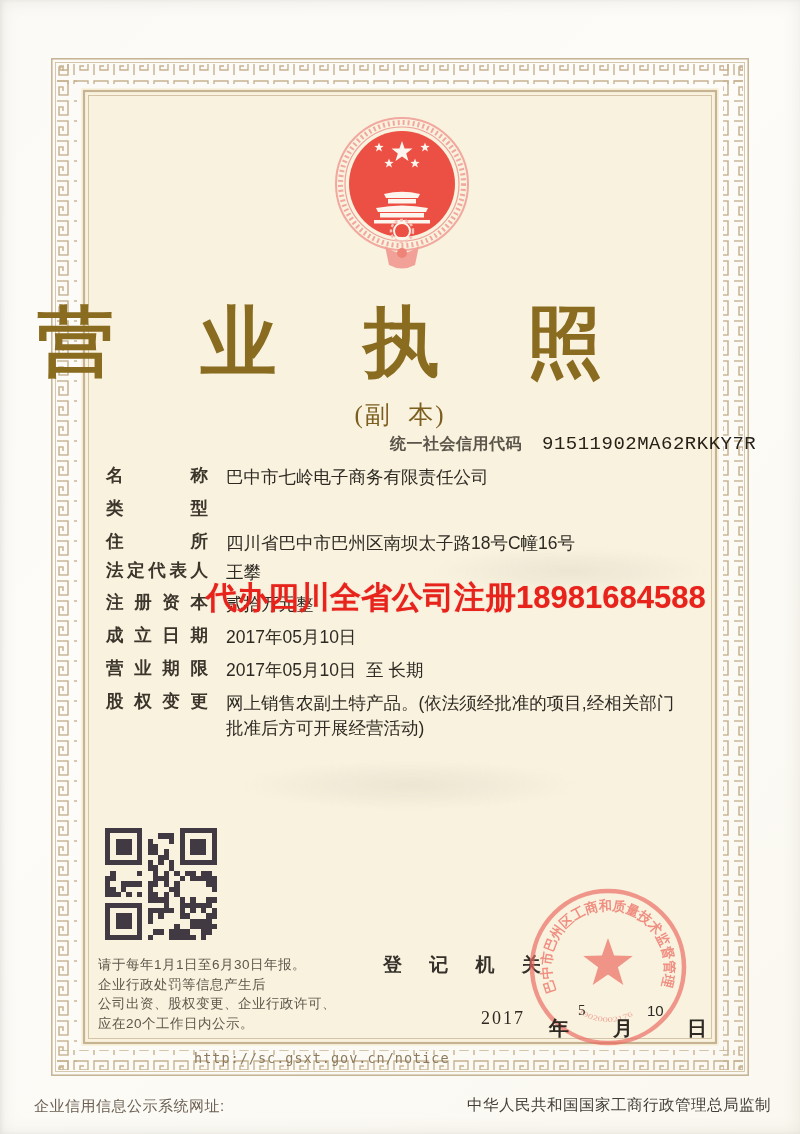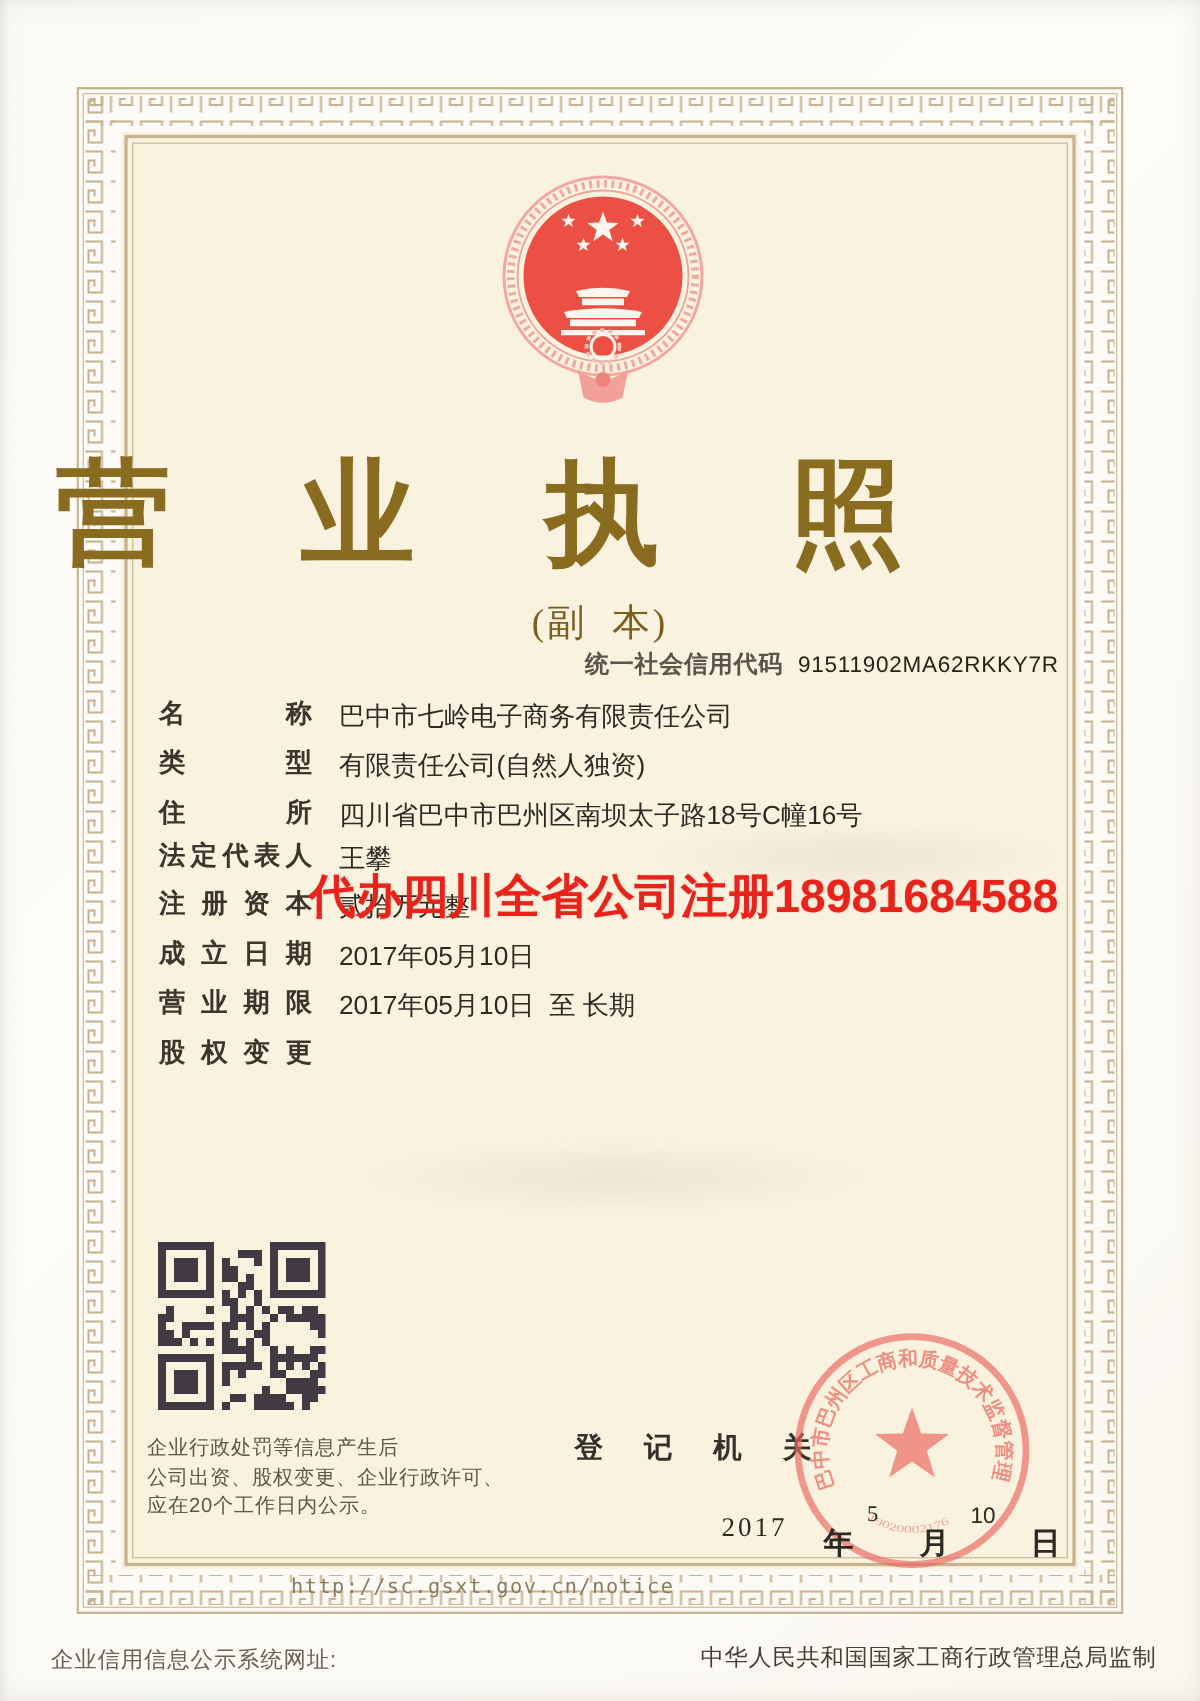--- a/index.html
+++ b/index.html
@@ -30,21 +30,21 @@
     font-size:76px; font-weight:bold; letter-spacing:34px; text-indent:34px;
     font-family:"Liberation Serif", serif;
   }
   .subtitle {
     position:absolute; left:0; top:398px; width:800px; text-align:center;
     color:#7c5e1e; font-size:25px; font-weight:normal; letter-spacing:2px;
     font-family:"Liberation Serif", serif; white-space:pre;
   }
   .credit-row { position:absolute; left:390px; top:433px; white-space:nowrap; }
   .credit-label { font-size:16px; color:#5a544a; font-weight:600; letter-spacing:.5px; }
-  .credit-code { font-size:15px; color:#272118; font-family:Liberation Sans, sans-serif; margin-left:10px; letter-spacing:.5px; }
+  .credit-code { font-size:19px; color:#272118; font-family:Liberation Mono, monospace; margin-left:20px; letter-spacing:.5px; }
 
   
   .fields { position:absolute; left:106px; top:463px; width:580px; }
   .frow { position:absolute; left:0; display:flex; align-items:flex-start; }
   .flabel {
     width:102px; min-width:102px; font-size:17.5px; font-weight:700; color:#3b352b;
     text-align:justify; text-align-last:justify; line-height:1.25;
   }
   .fvalue {
     margin-left:18px; font-size:17.5px; color:#2e2a23; line-height:1.45;
@@ -160,21 +160,20 @@
     <span class="credit-label">统一社会信用代码</span><span class="credit-code">91511902MA62RKKY7R</span>
   </div>
 
   <div class="fields">
     <div class="frow r0">
       <span class="flabel">名称</span>
       <span class="fvalue">巴中市七岭电子商务有限责任公司</span>
     </div>
     <div class="frow r1">
       <span class="flabel">类型</span>
-      <span class="fvalue">有限责任公司(自然人独资)</span>
     </div>
     <div class="frow r2">
       <span class="flabel">住所</span>
       <span class="fvalue">四川省巴中市巴州区南坝太子路18号C幢16号</span>
     </div>
     <div class="frow r3">
       <span class="flabel">法定代表人</span>
       <span class="fvalue">王攀</span>
     </div>
     <div class="frow r4">
@@ -184,20 +183,21 @@
     <div class="frow r5">
       <span class="flabel">成立日期</span>
       <span class="fvalue">2017年05月10日</span>
     </div>
     <div class="frow r6">
       <span class="flabel">营业期限</span>
       <span class="fvalue">2017年05月10日  至 长期</span>
     </div>
     <div class="frow r7">
       <span class="flabel">股权变更</span>
+      <span class="fvalue">网上销售农副土特产品。(依法须经批准的项目,经相关部门批准后方可开展经营活动)</span>
     </div>
   </div>
 
   <div class="ghost ghost1"></div>
   <div class="ghost ghost2"></div>
 
   <div class="watermark">代办四川全省公司注册18981684588</div>
 
   <svg class="qr" viewBox="0 0 21 21" shape-rendering="crispEdges">
       <rect x="0" y="0" width="1" height="1" fill="#423a43"></rect>
@@ -416,20 +416,21 @@
       <rect x="8" y="20" width="1" height="1" fill="#423a43"></rect>
       <rect x="12" y="20" width="1" height="1" fill="#423a43"></rect>
       <rect x="13" y="20" width="1" height="1" fill="#423a43"></rect>
       <rect x="14" y="20" width="1" height="1" fill="#423a43"></rect>
       <rect x="15" y="20" width="1" height="1" fill="#423a43"></rect>
       <rect x="16" y="20" width="1" height="1" fill="#423a43"></rect>
       <rect x="18" y="20" width="1" height="1" fill="#423a43"></rect>
     </svg>
 
   <div class="notice">
+    <div>请于每年1月1日至6月30日年报。</div>
     <div>企业行政处罚等信息产生后</div>
     <div>公司出资、股权变更、企业行政许可、</div>
     <div>应在20个工作日内公示。</div>
   </div>
 
   <div class="reg-label">登 记 机 关</div>
 
   <svg class="seal" viewBox="0 0 170 170">
     <circle cx="85" cy="85" r="76" fill="none" stroke="#ec6a60" stroke-width="4.5" opacity=".8"></circle>
     <polygon opacity=".8" fill="#ec685e" points="85,56 78.9,73.6 60.3,74 75.1,85.2 69.7,103 85,92.4 100.3,103 94.9,85.2 109.7,74 91.1,73.6"></polygon>

